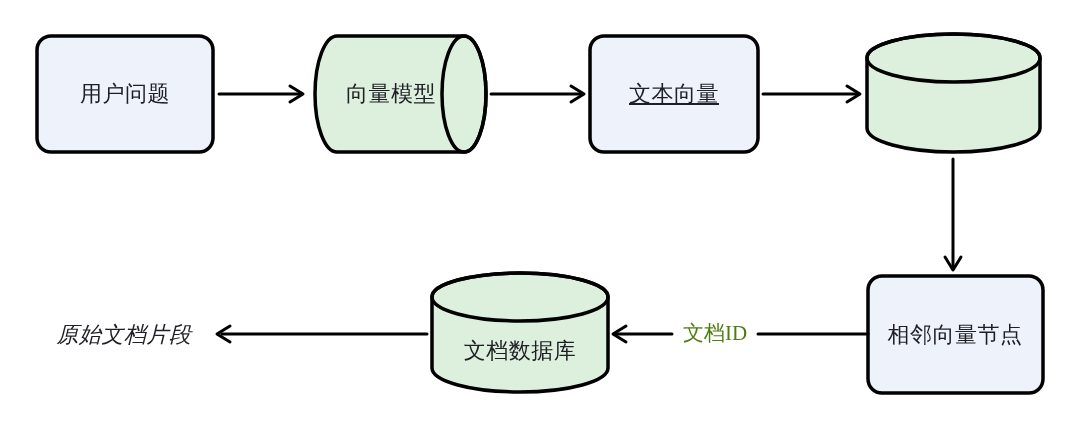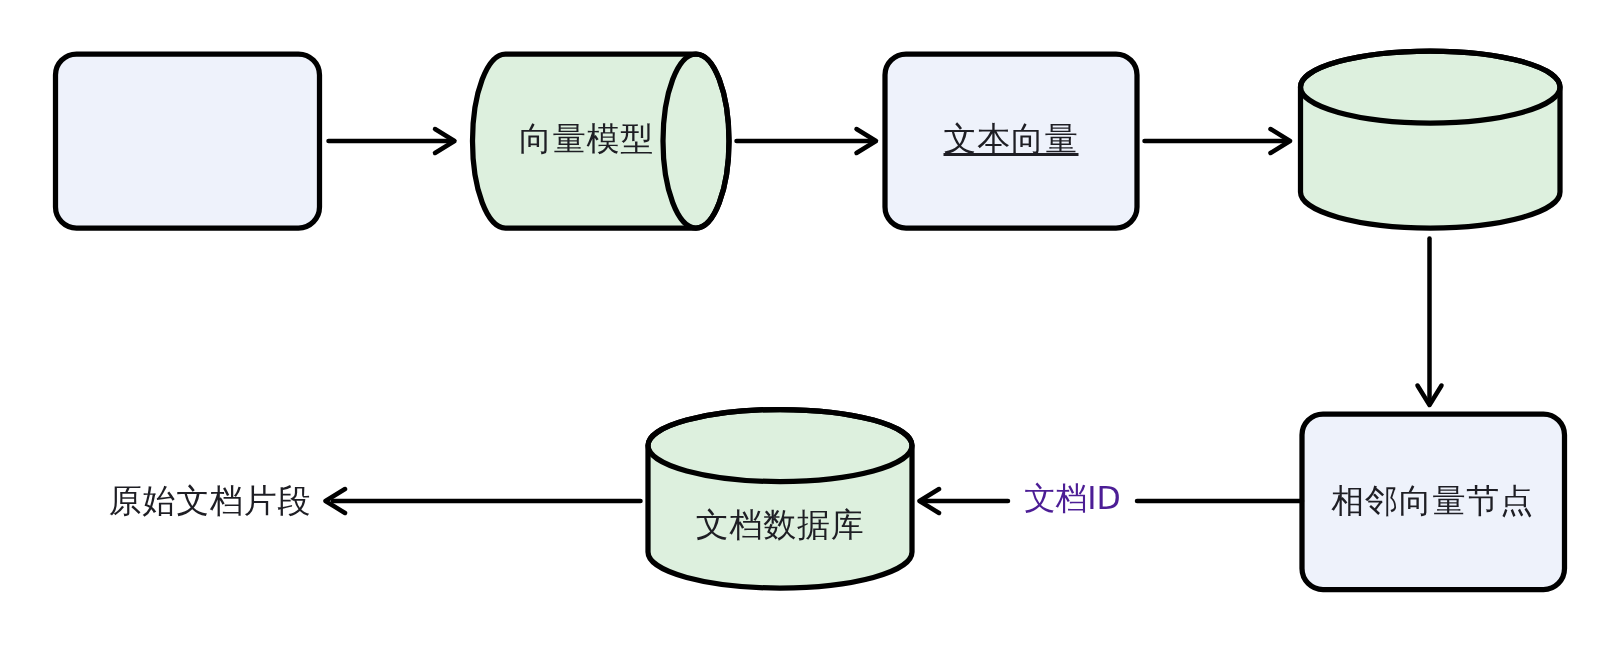--- a/index.html
+++ b/index.html
@@ -44,23 +44,24 @@
     color: #1e1e24;
     white-space: nowrap;
     letter-spacing: 0.5px;
     user-select: none;
   }
   .edge-lbl {
     position: absolute;
     transform: translate(-50%, -50%);
     font-size: 21px;
     line-height: 1;
-    color: #4c1d95;
+    color: #4d7c0f;
     white-space: nowrap;
     user-select: none;
+    font-family: Liberation Serif, serif;
   }
 </style>
 </head>
 <body>
 
 <div class="canvas">
   <svg width="1080" height="430" viewBox="0 0 1080 430">
 
     <g>
       <rect class="shape" x="37" y="36" width="176" height="116" rx="14" fill="#eef2fb"></rect>
@@ -114,20 +115,21 @@
       <path class="shape" d="M 432 297 A 88 24 0 0 1 608 297 L 608 368 A 88 24 0 0 1 432 368 Z" fill="#ddf0de"></path>
       <ellipse class="rim" cx="520" cy="297" rx="88" ry="24"></ellipse>
     </g>
 
     <g>
       <line class="edge" x1="427" y1="334" x2="222" y2="334"></line>
       <path class="edge" d="M 230 326 L 217 334 L 230 342"></path>
     </g>
   </svg>
 
+  <span class="lbl" style="left:125px; top:94px;">用户问题</span>
   <span class="lbl" style="left:391px; top:94px;">向量模型</span>
   <span class="lbl" style="left:674px; top:94px;text-decoration:underline;">文本向量</span>
   <span class="lbl" style="left:955px; top:335px;">相邻向量节点</span>
   <span class="lbl" style="left:520px; top:351px;">文档数据库</span>
-  <span class="lbl" style="left:140px; top:335px;">原始文档片段</span>
+  <span class="lbl" style="left:124px; top:335px;font-style:italic;">原始文档片段</span>
 
   <span class="edge-lbl" style="left:715px; top:333px;">文档ID</span>
 </div>
 
 </body></html>

